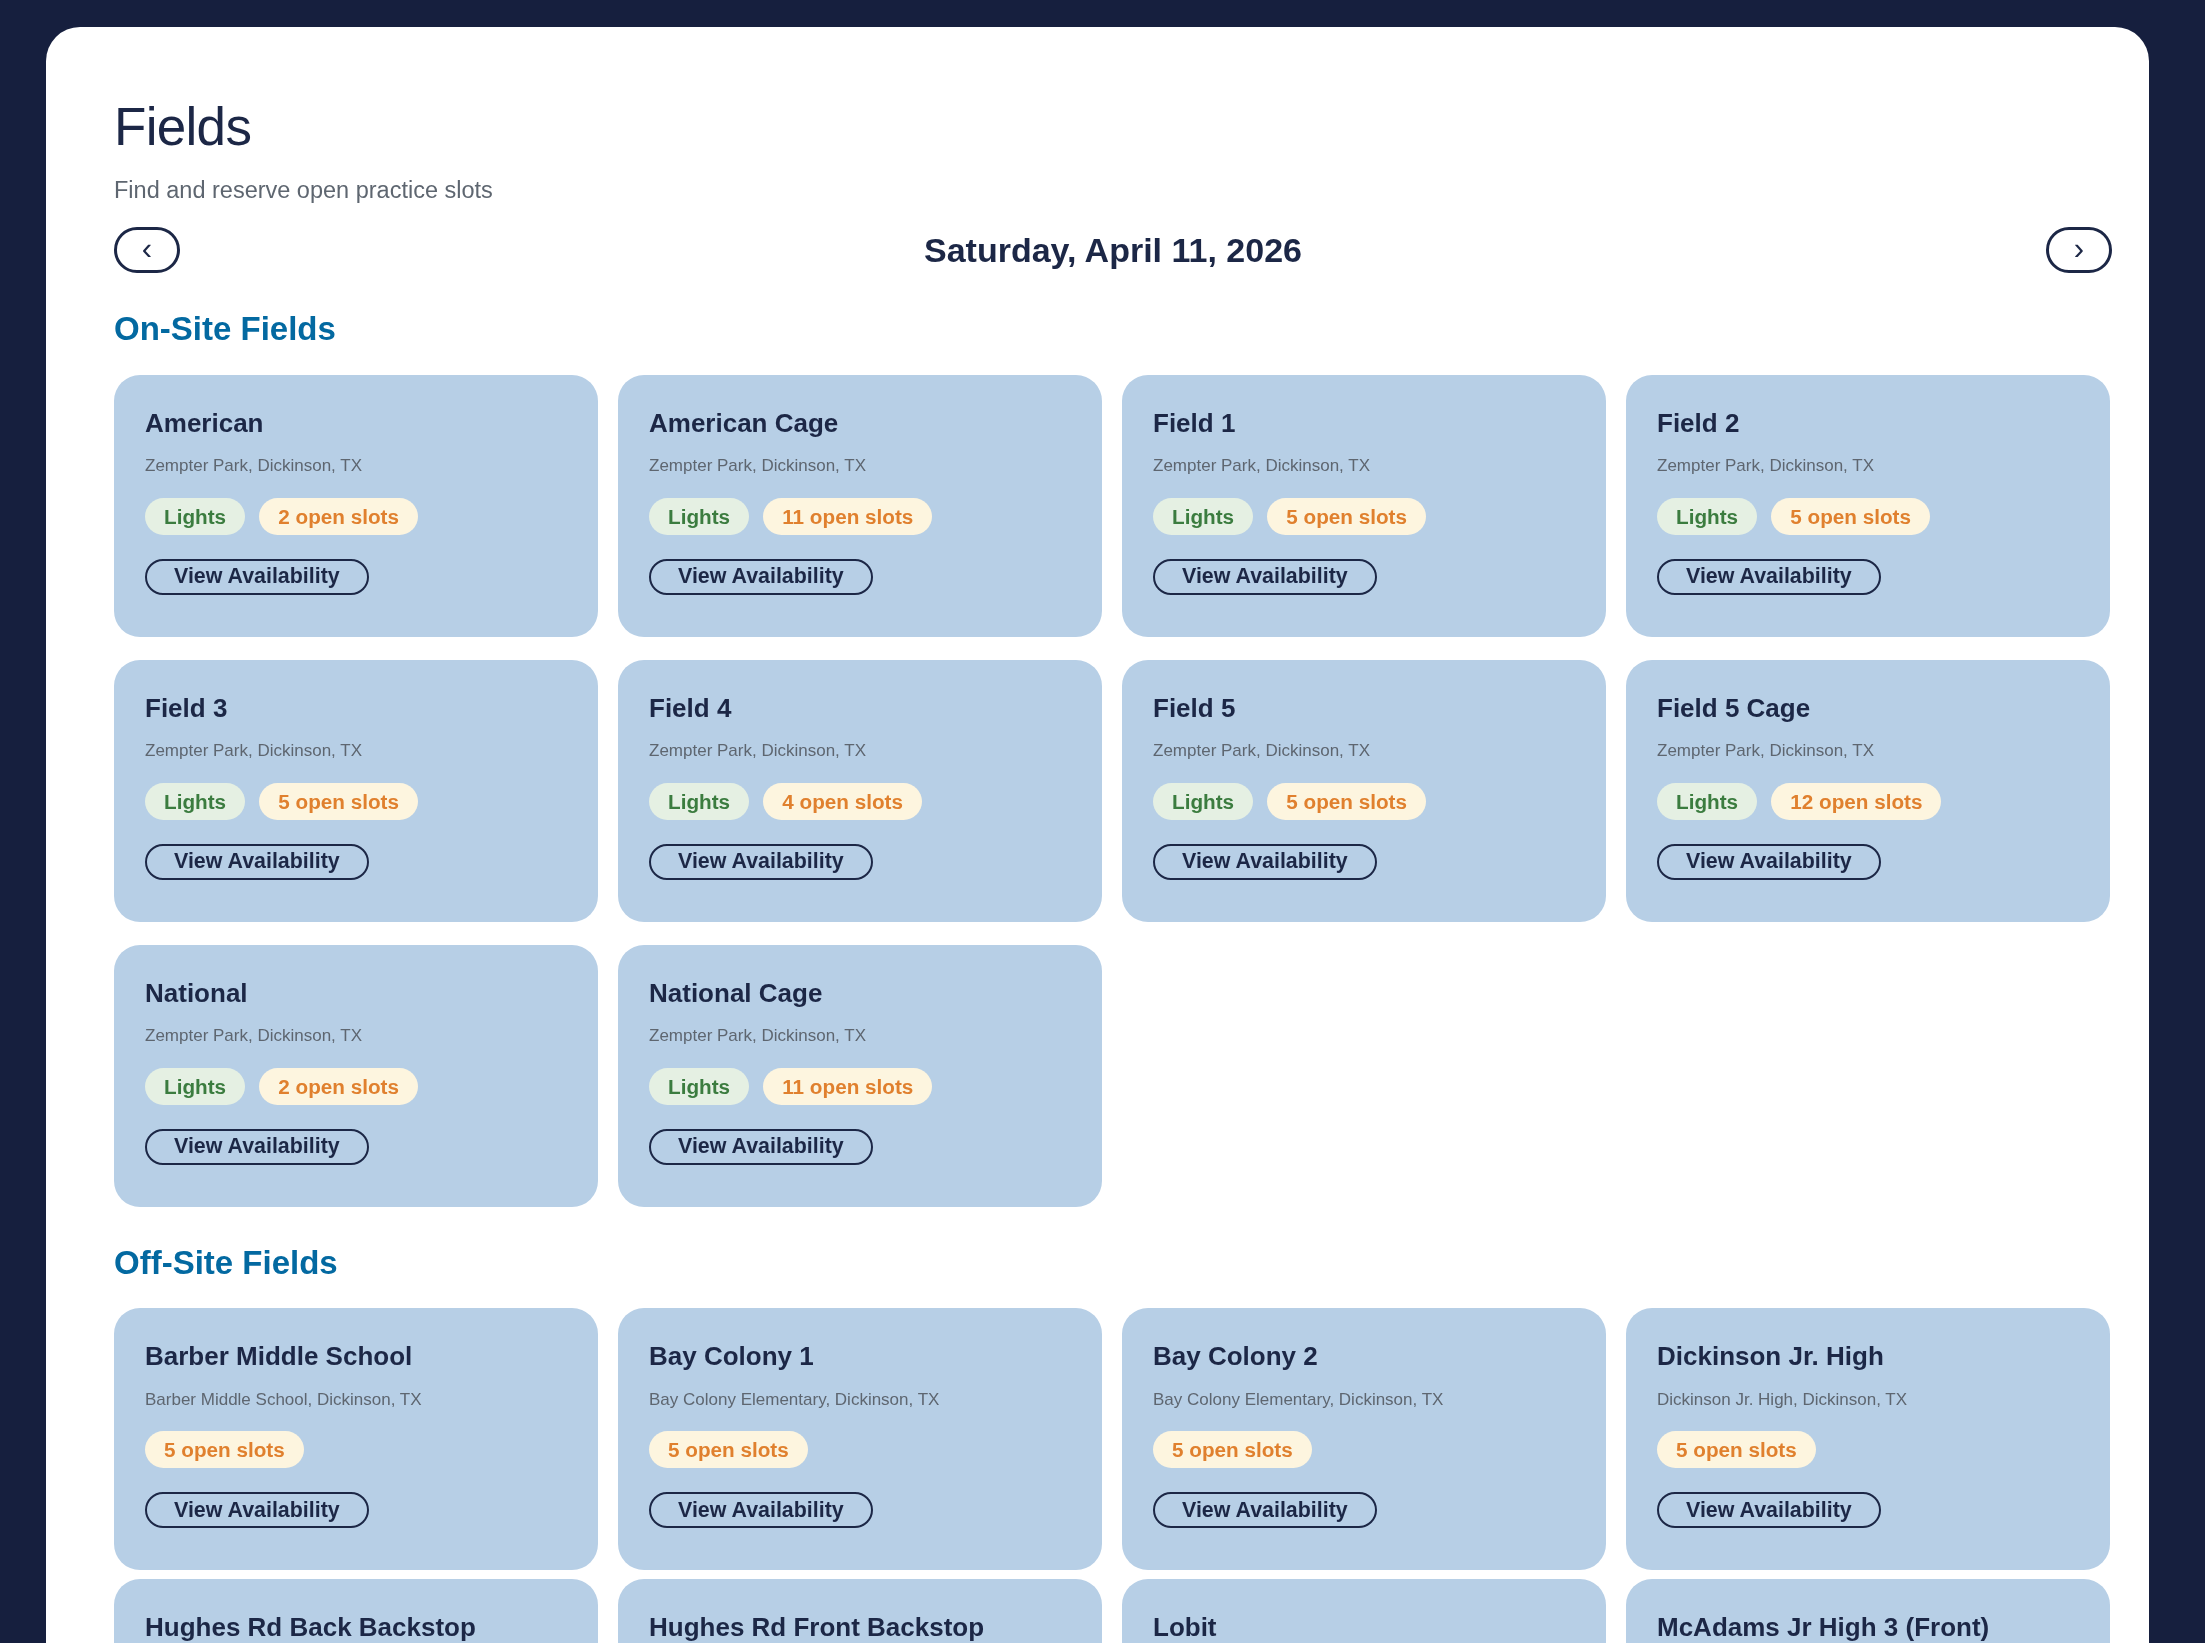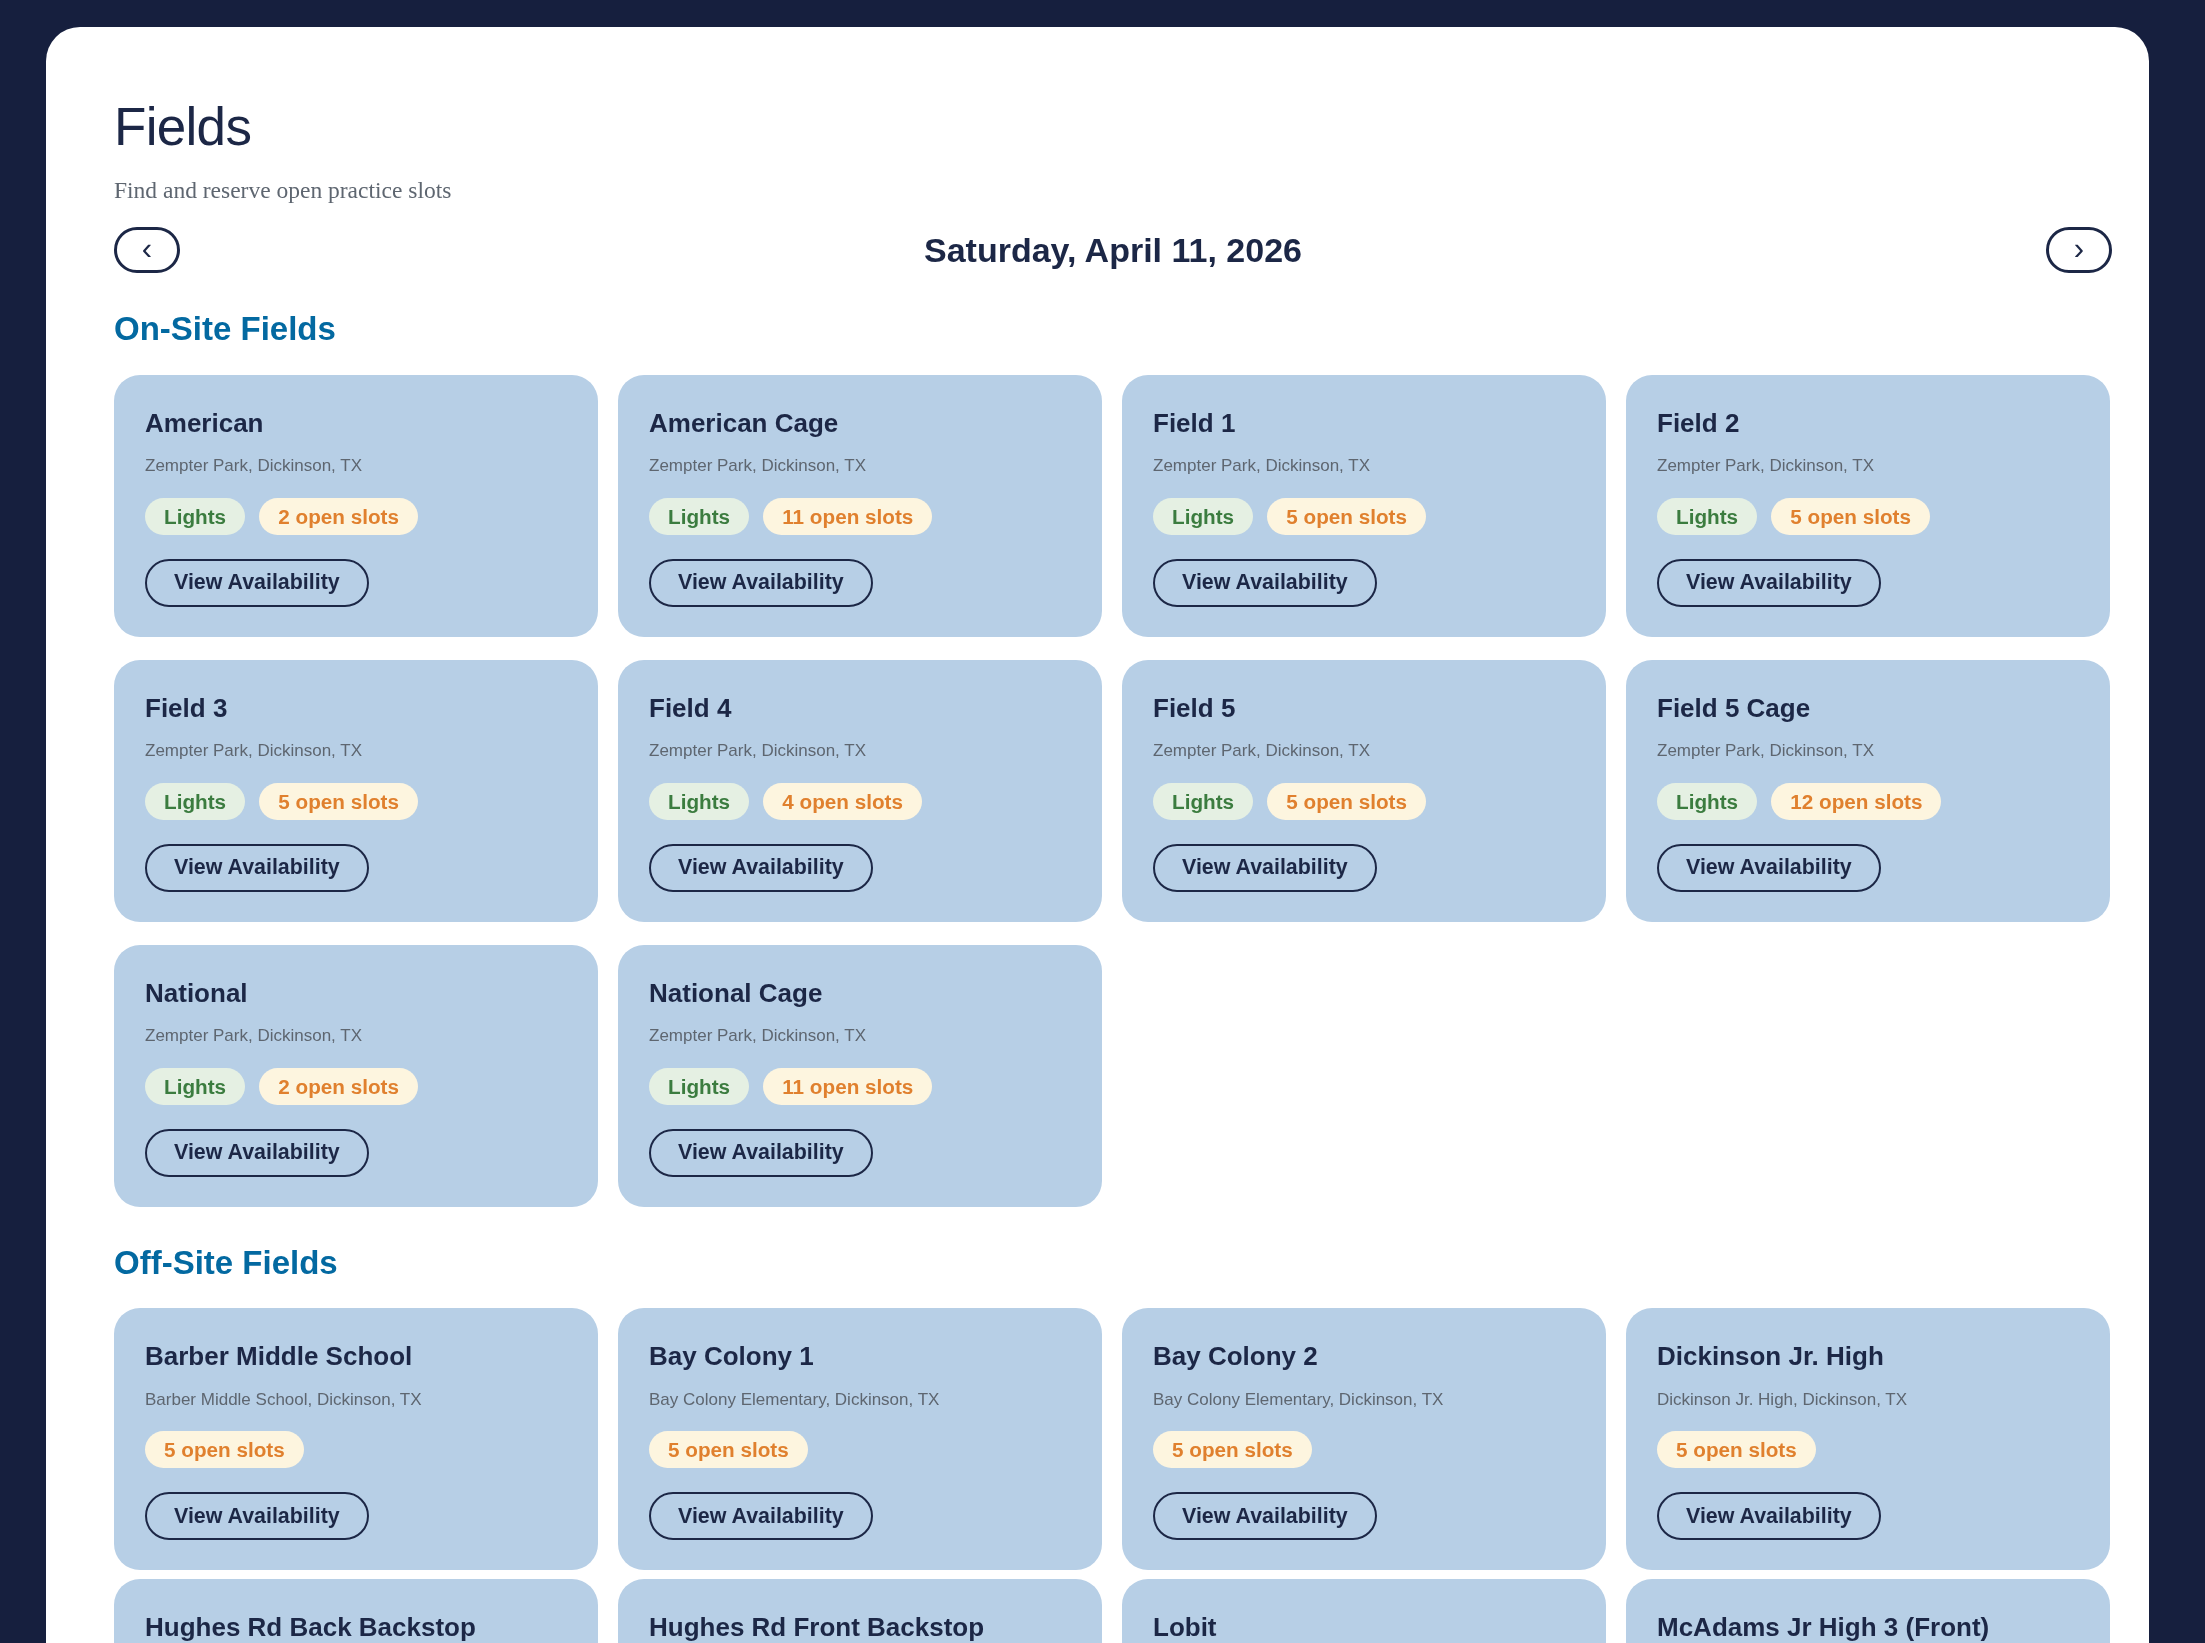--- a/index.html
+++ b/index.html
@@ -9,21 +9,21 @@
     font-family:"Liberation Sans","DejaVu Sans",sans-serif;
     color:#1c2746;
   }
   .panel {
     position:absolute; left:46px; top:27px;
     width:2103px; height:1852px;
     background:#ffffff; border-radius:34px;
     padding:73px 37px 0 68px;
   }
   .page-title { font-size:53px; font-weight:400; color:#1c2746; letter-spacing:-0.7px; line-height:1; }
-  .page-subtitle { margin-top:23px; font-size:23.5px; color:#5e6670; line-height:1.2;font-family:Liberation Serif, serif; }
+  .page-subtitle { margin-top:23px; font-size:23.5px; color:#5e6670; line-height:1.2; }
   .datebar { margin-top:23px; display:flex; align-items:center; justify-content:space-between; height:46px; }
   .nav-btn {
     width:66px; height:46px; background:#ffffff;
     border:3.6px solid #1c2746; border-radius:23px;
     display:flex; align-items:center; justify-content:center;
     cursor:pointer; color:#1c2746;
   }
   .nav-btn .chev { font-size:31px; line-height:1; font-weight:400; margin-top:-4.3px; }
   .date-label { font-size:34px; font-weight:700; color:#1c2746; }
   .section-heading { margin-top:36px; font-size:33px; font-weight:700; color:#0369a1; line-height:1.2; }
@@ -41,21 +41,21 @@
   .card-title { font-size:26px; font-weight:700; color:#1c2746; line-height:1.2; }
   .card-loc { margin-top:17px; font-size:17px; color:#5e6670; line-height:1.2; }
   .badges { margin-top:21.4px; display:flex; gap:14.2px; }
   .badge {
     height:37px; line-height:37px; padding:0 19px;
     border-radius:18.5px; font-size:20.7px; font-weight:700; white-space:nowrap;
   }
   .badge-lights { background:#e5f0e3; color:#3b7c3f; }
   .badge-slots  { background:#fdf5df; color:#e0802e; }
   .avail-btn {
-    margin-top:24px; height:48px; padding:0 27px;
+    margin-top:24px; height:36px; padding:0 27px;
     background:transparent; border:2.8px solid #1c2746; border-radius:24px;
     font-family:inherit; font-size:21.4px; font-weight:700; color:#1c2746;
     cursor:pointer;
   }
 </style>
 </head>
 <body>
 
 <main class="panel">
   <h1 class="page-title">Fields</h1>

